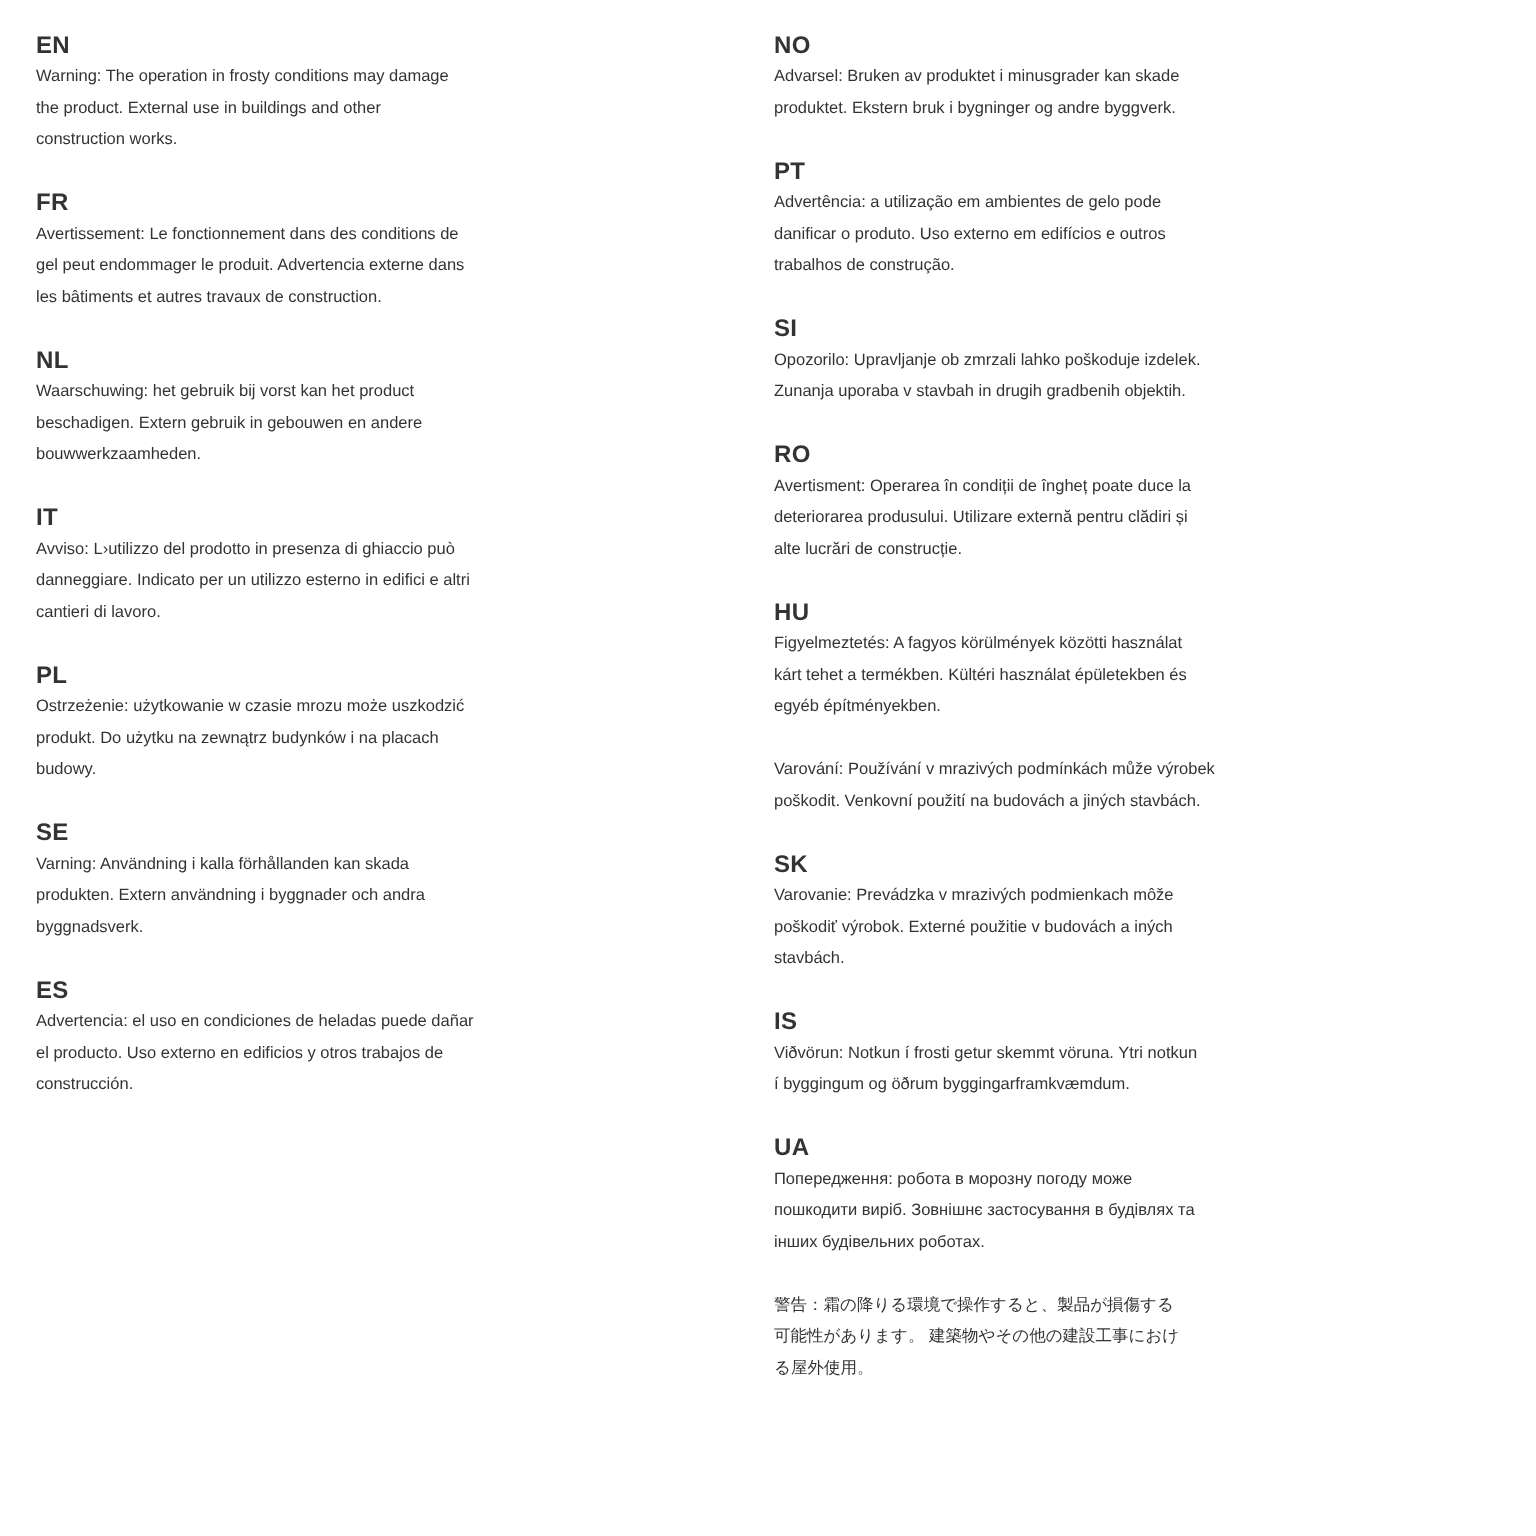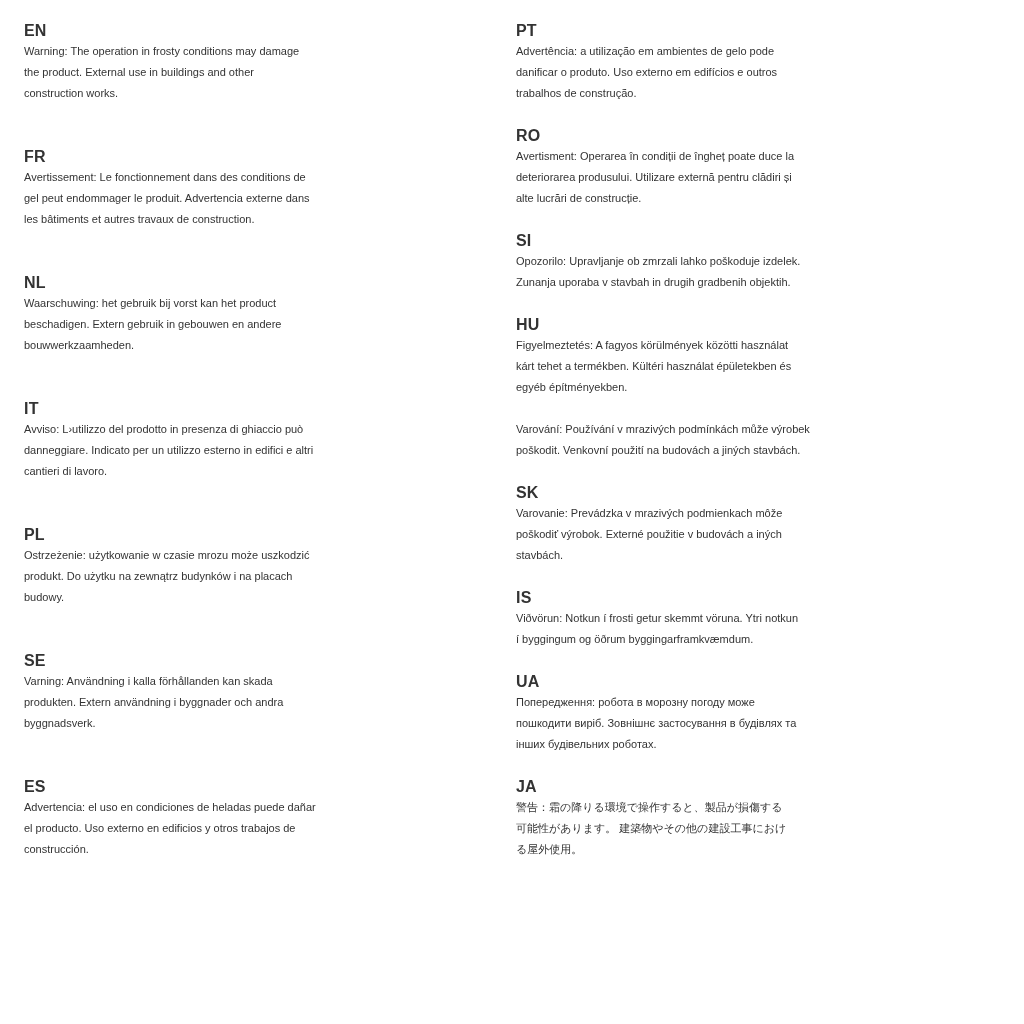--- a/index.html
+++ b/index.html
@@ -19,21 +19,21 @@
   .page {
     display: flex;
     box-sizing: border-box;
     width: 1024px;
     padding: 20px 8px 0 24px;
   }
   .column {
     display: flex;
     flex-direction: column;
   }
-  .column.left  { width: 468px; margin-right: 24px; justify-content: space-between; }
+  .column.left  { width: 468px; margin-right: 24px; }
   .column.right { width: 486px; }
   .lang-block {
     margin: 0 0 21px 0;
   }
   .lang-code {
     margin: 0;
     font-size: 16px;
     font-weight: 700;
     line-height: 21px;
     letter-spacing: 0.2px;
@@ -90,35 +90,40 @@
     <section class="lang-block">
       <h2 class="lang-code">ES</h2>
       <p class="lang-text">Advertencia: el uso en condiciones de heladas puede dañar
 el producto. Uso externo en edificios y otros trabajos de
 construcción.</p>
     </section>
   </div>
 
   <div class="column right">
     <section class="lang-block">
+      <h2 class="lang-code">NO</h2>
+      <p class="lang-text">Advarsel: Bruken av produktet i minusgrader kan skade
+produktet. Ekstern bruk i bygninger og andre byggverk.</p>
+    </section>
+    <section class="lang-block">
       <h2 class="lang-code">PT</h2>
       <p class="lang-text">Advertência: a utilização em ambientes de gelo pode
 danificar o produto. Uso externo em edifícios e outros
 trabalhos de construção.</p>
     </section>
     <section class="lang-block">
+      <h2 class="lang-code">SI</h2>
+      <p class="lang-text">Opozorilo: Upravljanje ob zmrzali lahko poškoduje izdelek.
+Zunanja uporaba v stavbah in drugih gradbenih objektih.</p>
+    </section>
+    <section class="lang-block">
       <h2 class="lang-code">RO</h2>
       <p class="lang-text">Avertisment: Operarea în condiții de îngheț poate duce la
 deteriorarea produsului. Utilizare externă pentru clădiri și
 alte lucrări de construcție.</p>
-    </section>
-    <section class="lang-block">
-      <h2 class="lang-code">SI</h2>
-      <p class="lang-text">Opozorilo: Upravljanje ob zmrzali lahko poškoduje izdelek.
-Zunanja uporaba v stavbah in drugih gradbenih objektih.</p>
     </section>
     <section class="lang-block">
       <h2 class="lang-code">HU</h2>
       <p class="lang-text">Figyelmeztetés: A fagyos körülmények közötti használat
 kárt tehet a termékben. Kültéri használat épületekben és
 egyéb építményekben.</p>
     </section>
     <section class="lang-block">
       <p class="lang-text">Varování: Používání v mrazivých podmínkách může výrobek
 poškodit. Venkovní použití na budovách a jiných stavbách.</p>
@@ -134,20 +139,19 @@
       <p class="lang-text">Viðvörun: Notkun í frosti getur skemmt vöruna. Ytri notkun
 í byggingum og öðrum byggingarframkvæmdum.</p>
     </section>
     <section class="lang-block">
       <h2 class="lang-code">UA</h2>
       <p class="lang-text">Попередження: робота в морозну погоду може
 пошкодити виріб. Зовнішнє застосування в будівлях та
 інших будівельних роботах.</p>
     </section>
     <section class="lang-block">
-      <h2 class="lang-code">JA</h2>
       <p class="lang-text">警告：霜の降りる環境で操作すると、製品が損傷する
 可能性があります。 建築物やその他の建設工事におけ
 る屋外使用。</p>
     </section>
   </div>
 
 </div>
 
 </body></html>

